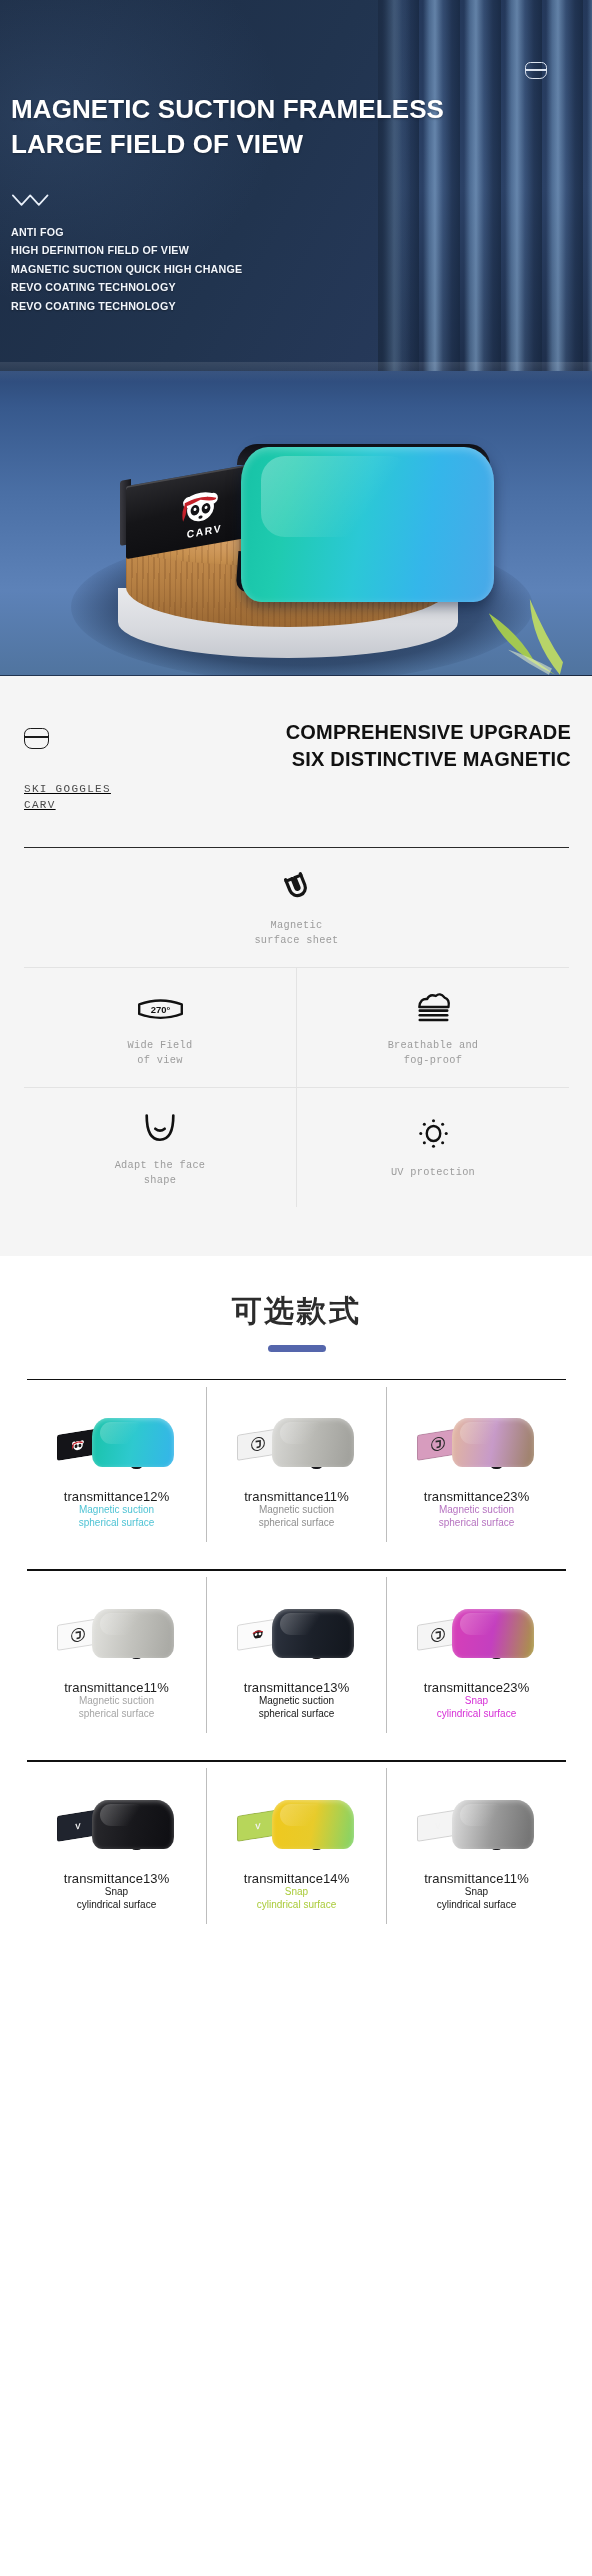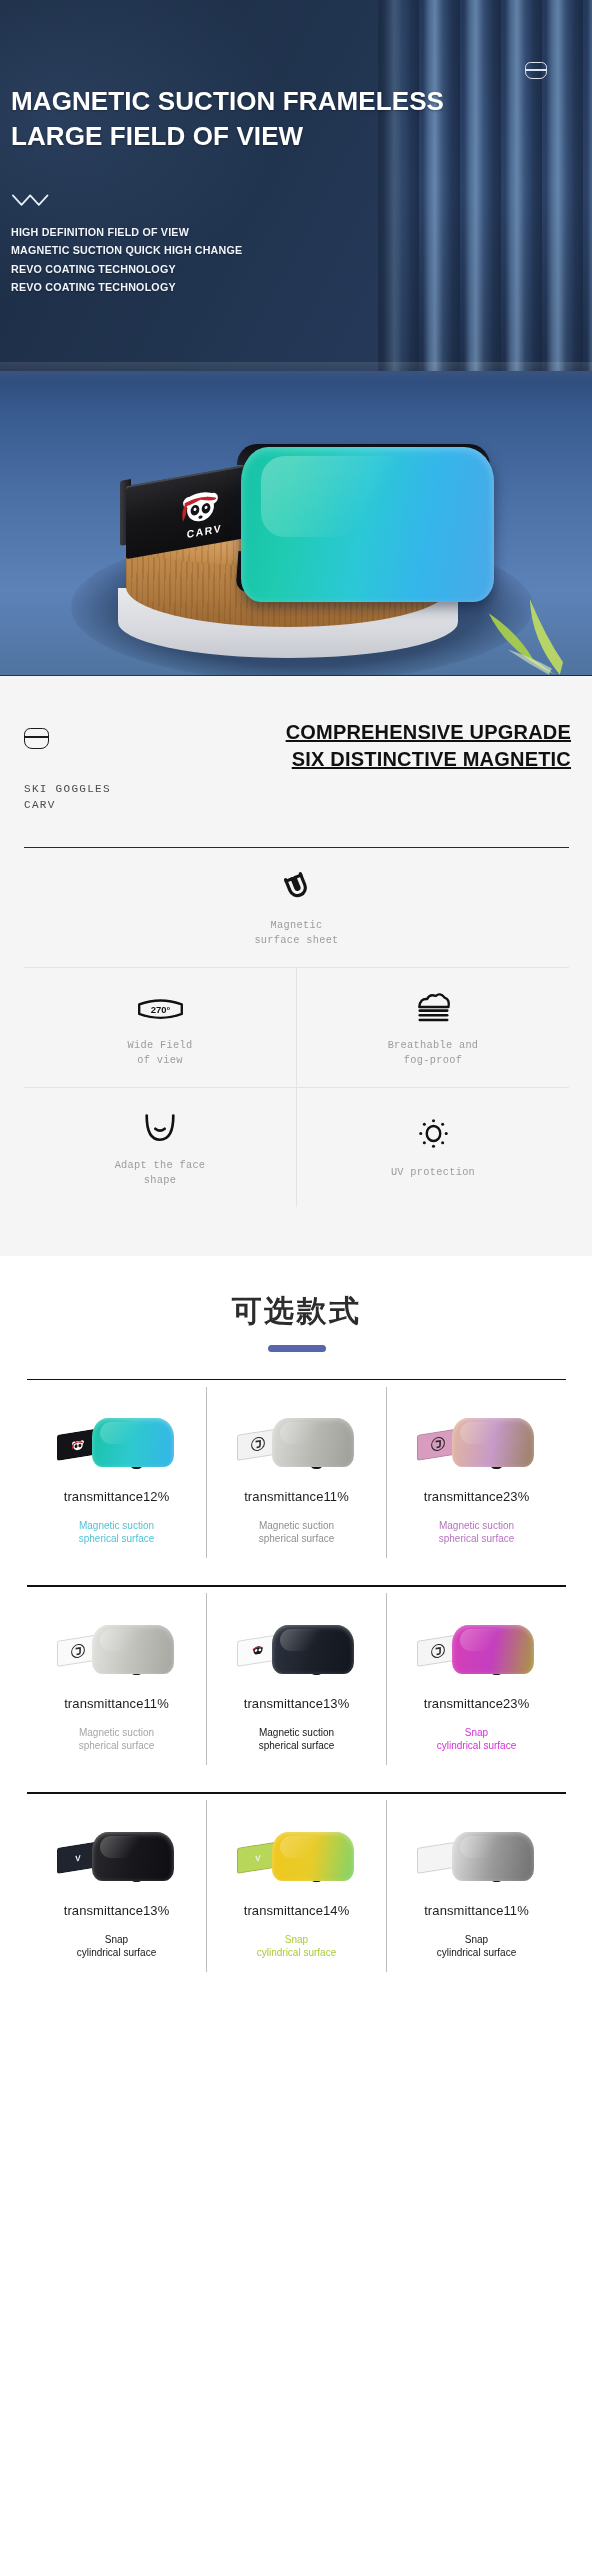--- a/index.html
+++ b/index.html
@@ -45,21 +45,21 @@
   .case-icon .body{
     position:absolute; inset:0; border:1.6px solid rgba(235,242,252,.92);
     border-radius:5.5px 5.5px 7.1px 7.1px;
   }
   .case-icon .seam{
     position:absolute; left:0.8px; right:0.8px; top:7.1px; height:1.6px;
     background:rgba(235,242,252,.92);
   }
 
   .hero-title{
-    position:absolute; left:11px; top:84px; width:582px;
+    position:absolute; left:11px; top:92px; width:582px;
     color:#fff; font-size:26px; line-height:1.33; font-weight:700;
     letter-spacing:0.1px; font-stretch:condensed;
     text-shadow:0 0.8px 2.4px rgba(0,0,0,.30);
   }
   .hero-title span{ display:block; white-space:nowrap; }
 
   .wave{ position:absolute; left:11px; top:193px; width:51px; height:14.2px; }
   .hero-bullets{
     position:absolute; left:11px; top:223px; width:411px;
     color:#f2f6fc; font-size:10.7px; font-weight:700; letter-spacing:0.2px;
@@ -128,35 +128,34 @@
   }
   .lens-rim{
     position:absolute; left:194px; top:11px; width:253px; height:20.5px;
     background:linear-gradient(180deg,#101014,#24242a); border-radius:24px 25px 0 0;
   }
   .plant{ position:absolute; right:-14.2px; bottom:-4.7px; width:150px; height:111px; }
 
   
   .features{ background:#f5f5f5; padding:38px 0 49px; }
   .feat-head{ display:flex; padding:0 22px 0 24px; align-items:flex-start; }
-  .feat-brand{ width:158px; padding-top:14.2px; }
+  .feat-brand{ width:158px; padding-top:14.2px;text-decoration:underline; }
   .brand-case{ position:relative; width:25px; height:20.5px; margin-bottom:32px; }
   .brand-case .body{
     position:absolute; inset:0; border:1.7px solid #1b1b1b; border-radius:6.3px 6.3px 8px 8px;
   }
   .brand-case .seam{ position:absolute; left:0.8px; right:0.8px; top:8px; height:1.7px; background:#1b1b1b; }
   .brand-line{
     font-family:"Liberation Mono", monospace; font-size:11px; color:#4a4a4a;
     letter-spacing:1.3px; line-height:1.5;
   }
   .feat-title{
     flex:1; text-align:right; color:#111; font-weight:700;
     font-size:20px; line-height:1.36; letter-spacing:0.2px; font-stretch:condensed;
     padding-top:4.7px;
-    text-decoration:underline;
   }
   .feat-title span{ display:block; }
 
   .feat-rule{ height:1.3px; background:#2a2a2a; margin:33px 24px 0; }
 
   .grid{ margin:0 24px; }
   .grid-row{ display:flex; }
   .grid-row + .grid-row{ border-top:0.8px solid #e3e3e3; }
   .cell{
     flex:1; height:119px; display:flex; flex-direction:column;
@@ -178,21 +177,21 @@
     width:58px; height:7.1px; background:#5566ac; border-radius:4px; margin:12.6px auto 0;
   }
 
   .prow{ margin:27px 27px 0; }
   .prow-rule{ height:1.6px; background:#111; }
   .prow-items{ display:flex; padding-top:6.3px; }
   .pcell{ flex:1; padding:11px 6.3px 12.6px; text-align:center; }
   .pcell + .pcell{ border-left:0.8px solid #bdbdbd; }
   .pshot{ height:87px; display:flex; align-items:center; justify-content:center; }
   .ptrans{ font-size:13px; color:#1d1d1d; margin-top:4.7px; letter-spacing:0.1px; }
-  .pdesc{ font-size:10px; line-height:1.28; margin-top:16px; white-space:pre-line; }
+  .pdesc{ font-size:10px; line-height:1.28; margin-top:0; white-space:pre-line; }
 
   
   .gog{ position:relative; width:119px; height:62px; }
   .gog .g-strap{
     position:absolute; left:0; top:20.5px; width:49px; height:26px;
     transform:skewY(-9deg); border-radius:2.4px;
   }
   .gog .g-lens{
     position:absolute; left:35px; top:8px; width:82px; height:49px;
     border-radius:16px 17.4px 10.3px 10.3px/19px 19px 12px 12px;
@@ -228,20 +227,21 @@
   <h1 class="hero-title">
     <span>MAGNETIC SUCTION FRAMELESS</span>
     <span>LARGE FIELD OF VIEW</span>
   </h1>
 
   <svg class="wave" viewBox="0 0 64 18">
     <path d="M2 3 L13 15 L24 3 L35 15 L46 3" fill="none" stroke="#e9f0fa" stroke-width="2.2" stroke-linecap="round" stroke-linejoin="round"></path>
   </svg>
 
   <ul class="hero-bullets">
+    <li>ANTI FOG</li>
     <li>HIGH DEFINITION FIELD OF VIEW</li>
     <li>MAGNETIC SUCTION QUICK HIGH CHANGE</li>
     <li>REVO COATING TECHNOLOGY</li>
     <li>REVO COATING TECHNOLOGY</li>
   </ul>
 
   <div class="hero-stage">
     <div class="stage-shadow"></div>
     <div class="podium-marble"></div>
     <div class="podium-wood"></div>

